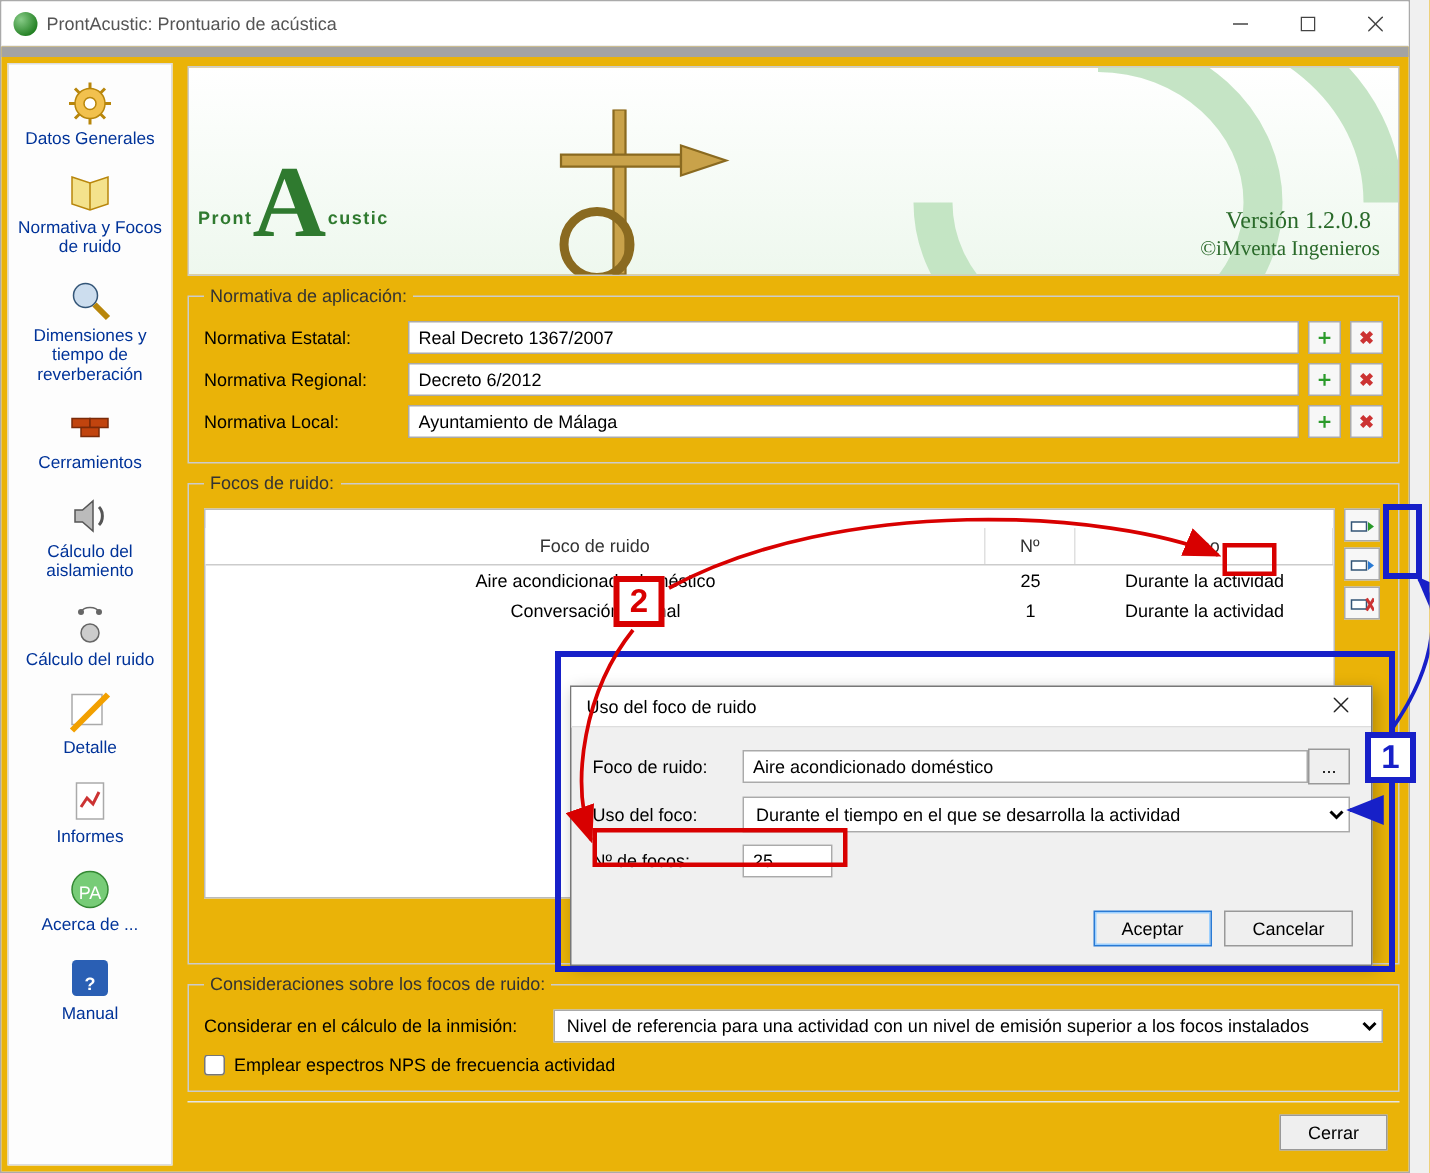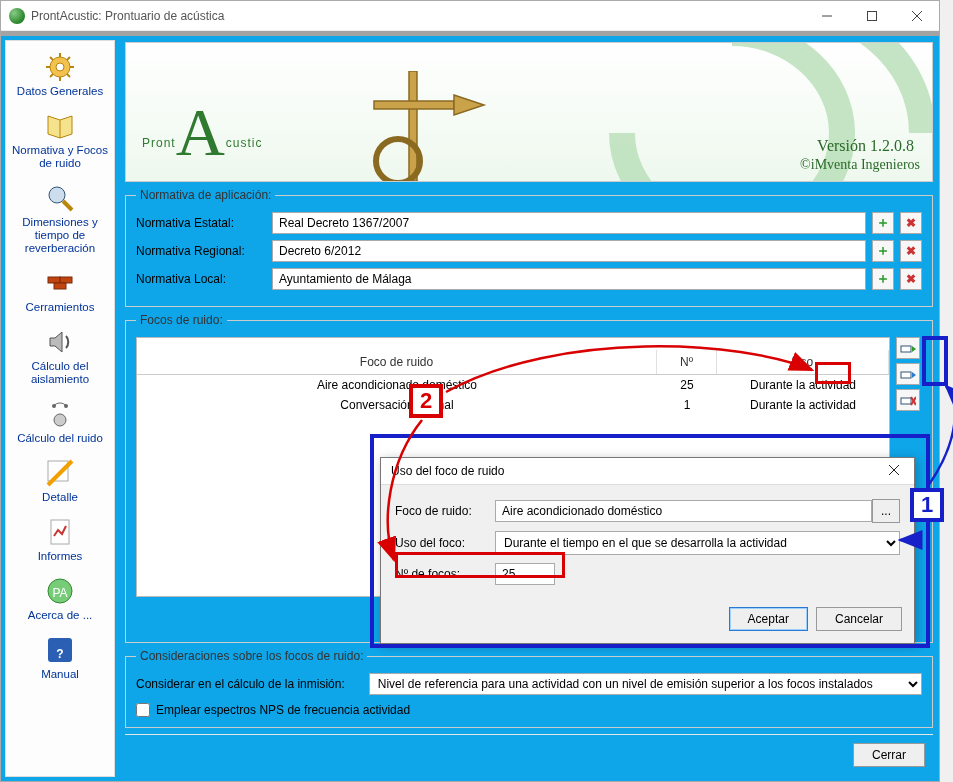--- a/index.html
+++ b/index.html
@@ -6,31 +6,31 @@
 body { background: #f0f0f0; width: 953px; height: 782px; overflow: hidden; position: relative; }
 
 .window { width: 940px; height: 782px; background: #fff; border: 1px solid #aaa; display: flex; flex-direction: column; }
 
 .titlebar { height: 30px; background: #fff; display: flex; align-items: center; padding: 0 0 0 8px; border-bottom: 1px solid #eee; }
 .titlebar .app-icon { width: 16px; height: 16px; margin-right: 6px; background: radial-gradient(circle at 5px 5px,#8c8,#060); border-radius: 50%; }
 .titlebar .title { color: #555; flex: 1; }
 .win-controls { display: flex; }
 .win-btn { width: 45px; height: 29px; display: flex; align-items: center; justify-content: center; color: #444; }
 
-.content { flex: 1; display: flex; background: #0ea5e9; border-top:5px solid #a3a3a3;}
+.content { flex: 1; display: flex; background: #eab308; border-top:7px solid #a3a3a3;}
 .sidebar { width: 110px; background: #f0f0f0; padding: 6px 0; display: flex; flex-direction: column; align-items: center; gap: 2px; border-right:1px solid #e5e5e5; margin:4px; background:#fdfdfd; border:1px solid #ddd; }
 .sbitem { width: 100%; padding: 4px 2px 6px; text-align: center; color: #003399; background:transparent; border:none;}
 .sbitem .sbicon { width: 32px; height: 32px; margin: 0 auto 2px; display:block; }
 .sbitem .sblabel { font-size: 11.5px; line-height: 13px; display:block;}
 
 .main { flex: 1; padding: 6px 6px 6px 6px; display:flex; flex-direction:column; gap:6px; }
 
 .banner { height: 140px; background: linear-gradient(#fff,#eef8ee); border: 1px solid #ccc; position: relative; overflow:hidden;}
 .banner svg.bgswirl { position:absolute; right:-40px; top:-40px; }
-.banner .logo-text { position:absolute; left:16px; top:42px; font-family: Georgia, 'Times New Roman', serif; font-size: 52px; color:#2f7a2f; font-weight:normal; letter-spacing:1px;}
+.banner .logo-text { position:absolute; left:6px; top:42px; font-family: Georgia, 'Times New Roman', serif; font-size: 52px; color:#2f7a2f; font-weight:bold; letter-spacing:1px;}
 .banner .logo-a { color:#2f7a2f; font-size:68px; font-family: Georgia, serif; position:relative; top:8px;}
 .banner .trumpet { position:absolute; left:228px; top:28px; }
 .banner .version { position:absolute; right:18px; bottom:26px; color:#2a6a2a; font-family: Georgia,serif; font-size:16px;}
 .banner .copyright { position:absolute; right:12px; bottom:8px; color:#2a6a2a; font-family: Georgia,serif; font-size:14px;}
 
 fieldset.group { border:1px solid #ccc; padding: 10px 10px 10px 10px; margin:0;}
 fieldset.group > legend { padding:0 4px; color:#333; font-size:12px;}
 .row { display:flex; align-items:center; gap:6px; margin-bottom:6px;}
 .row label.fieldlabel { width:130px; }
 .row input[type=text].long { flex:1; border:1px solid #aaa; padding:3px 6px; background:#fff;}

